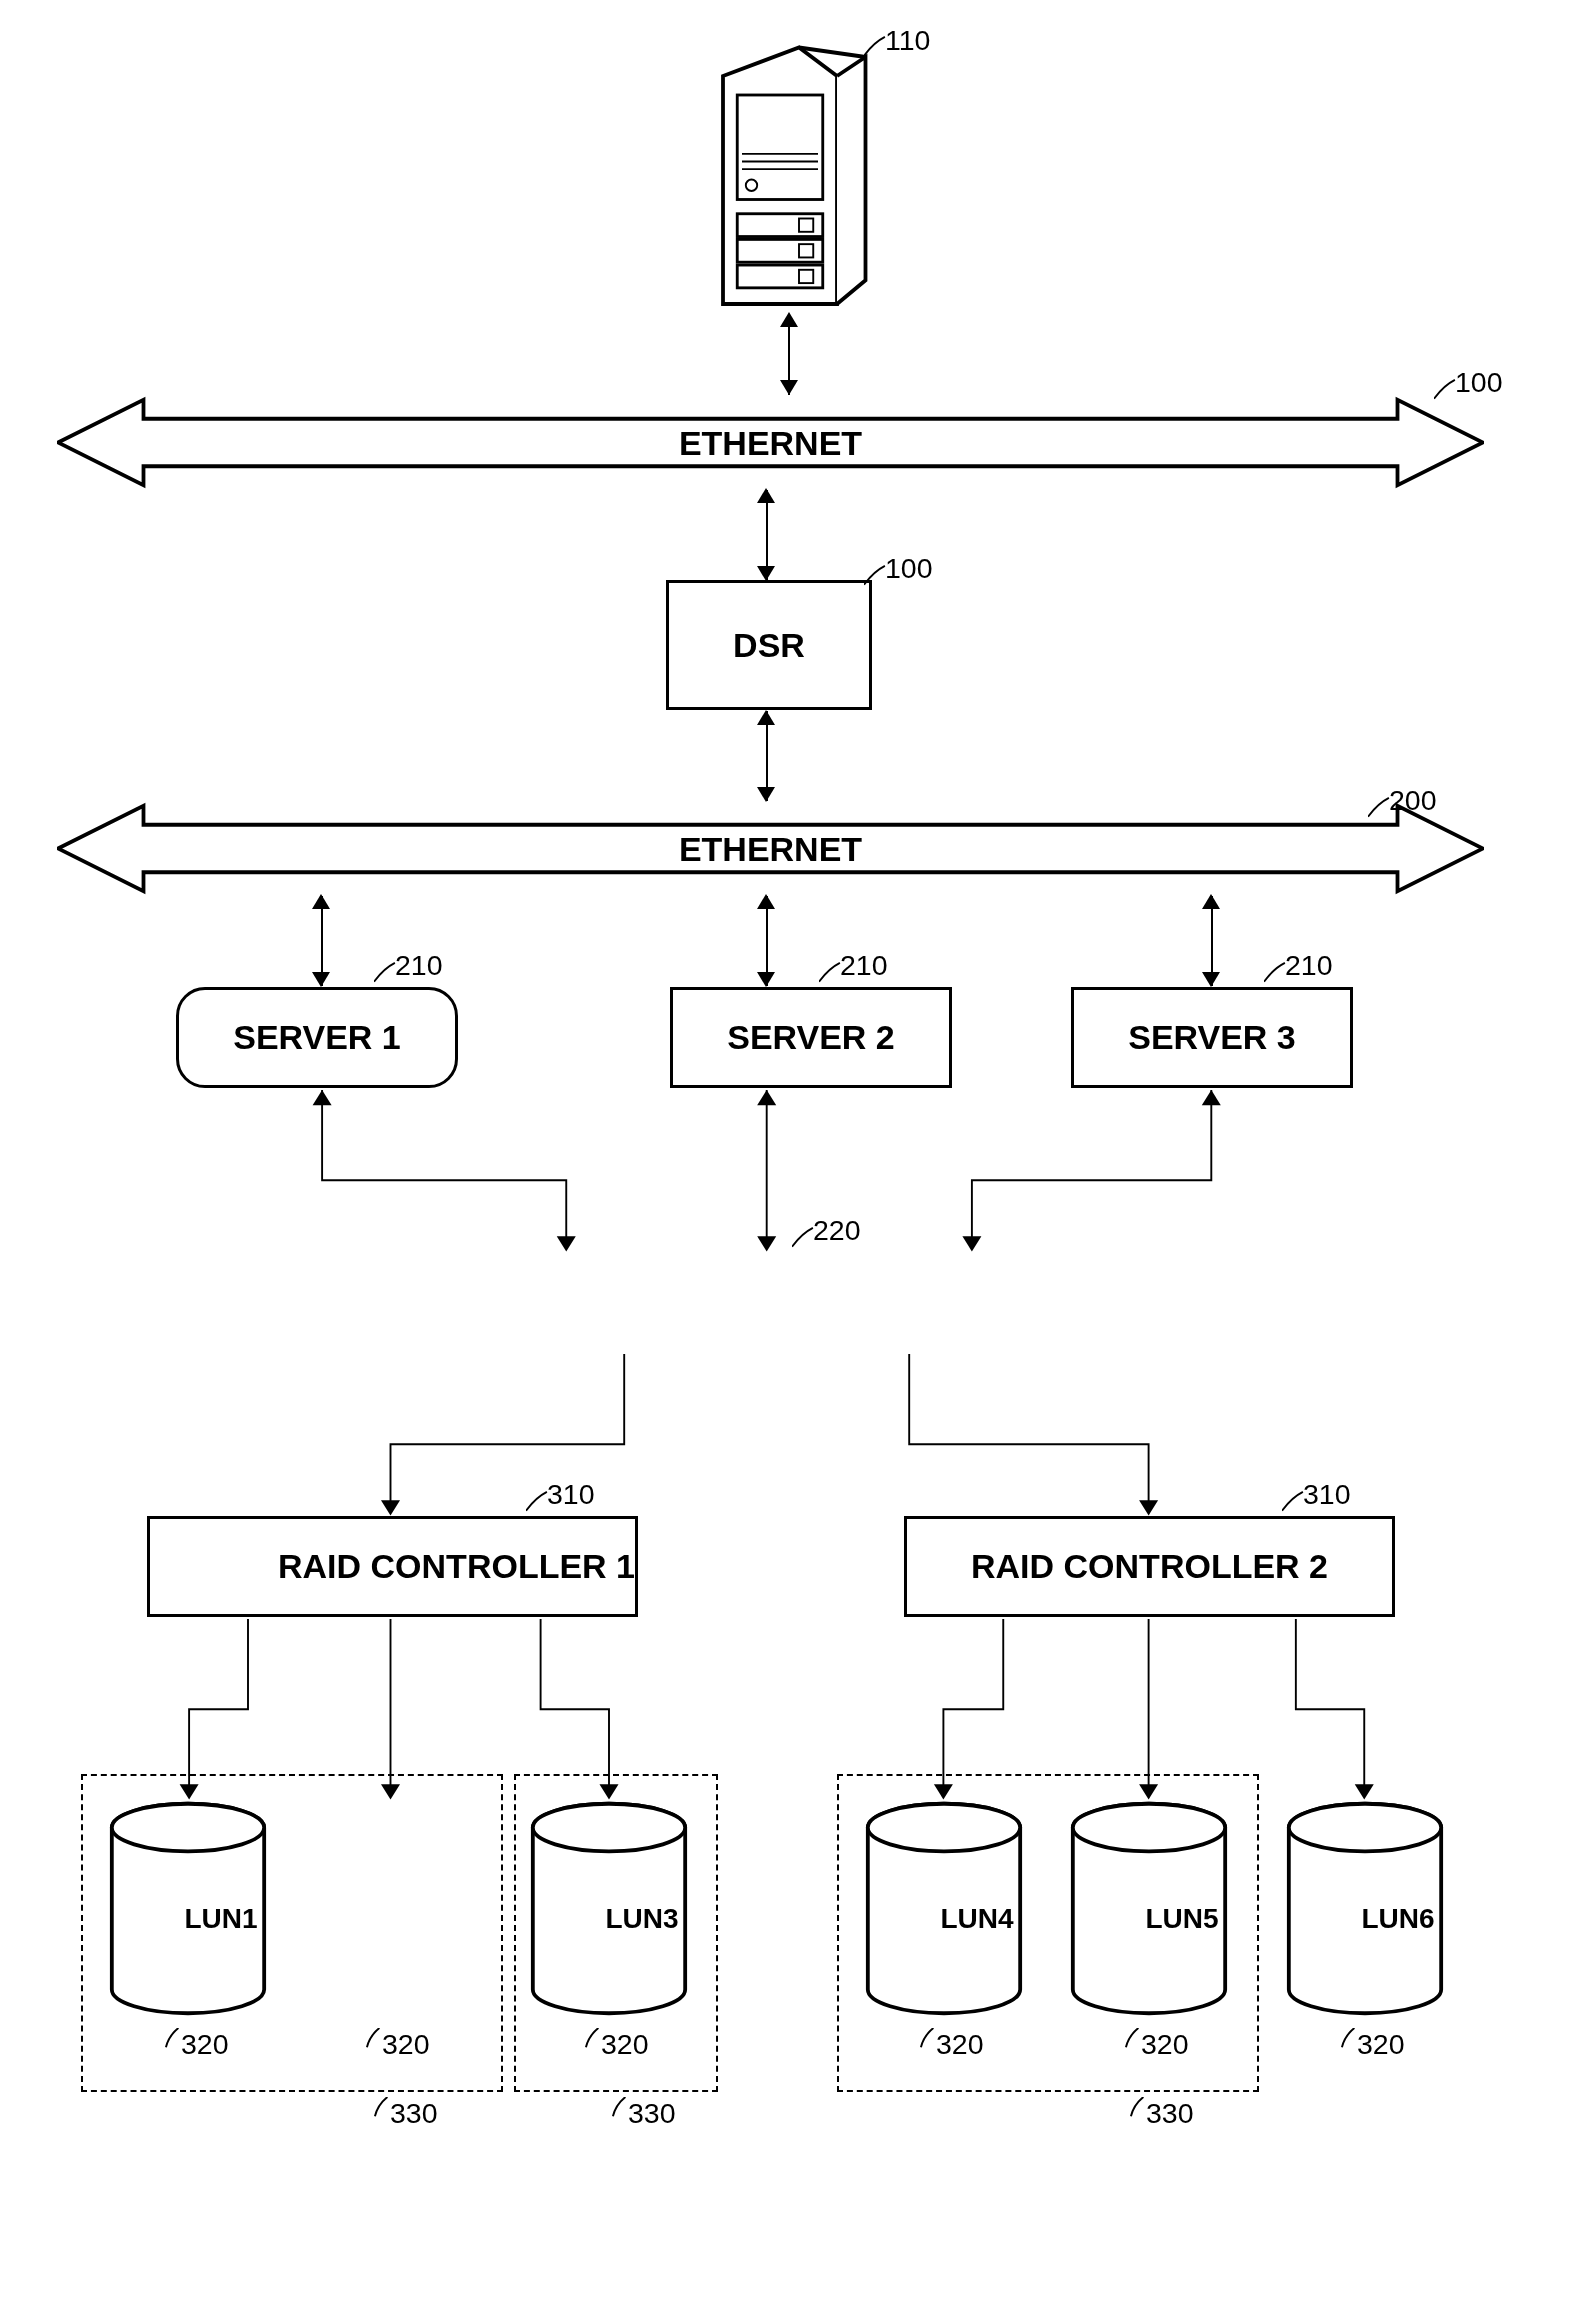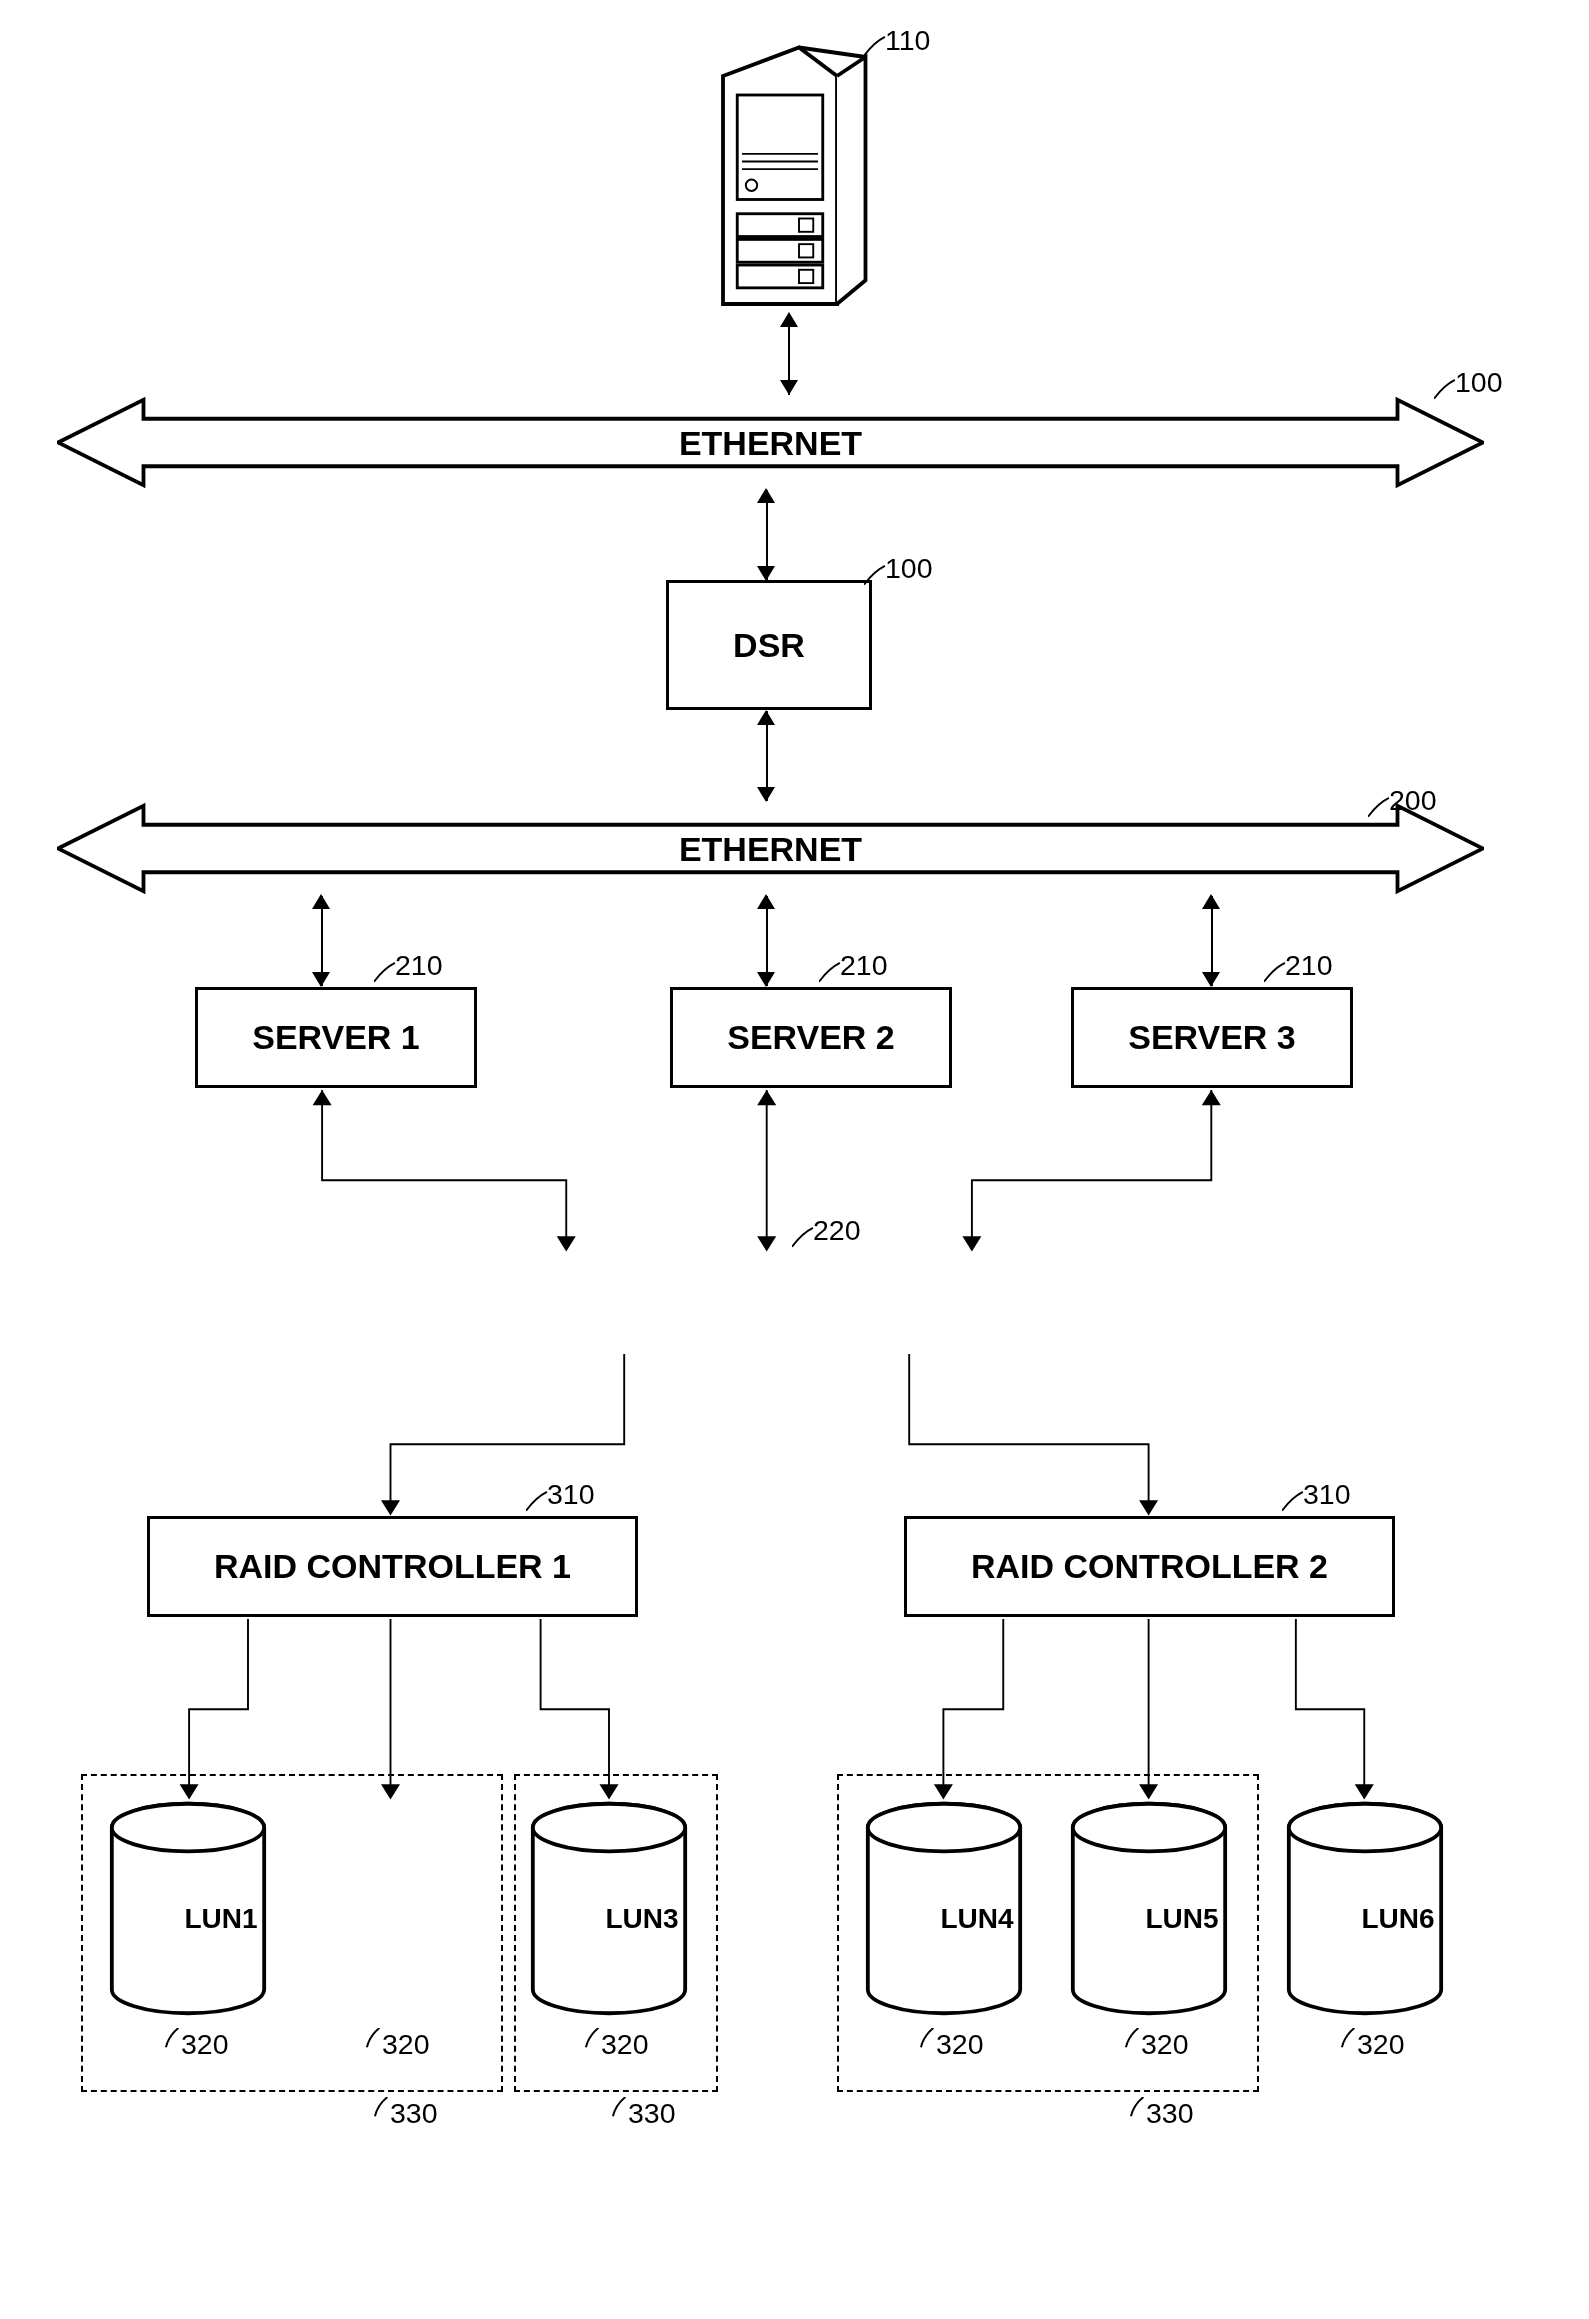--- a/index.html
+++ b/index.html
@@ -176,21 +176,21 @@
   <div class="arrowhead-down" style="left:293px; top:953px;"></div>
 
   <div class="arrow-v" style="left:747px; top:877px; height:90px;"></div>
   <div class="arrowhead-up" style="left:738px; top:875px;"></div>
   <div class="arrowhead-down" style="left:738px; top:953px;"></div>
 
   <div class="arrow-v" style="left:1192px; top:877px; height:90px;"></div>
   <div class="arrowhead-up" style="left:1183px; top:875px;"></div>
   <div class="arrowhead-down" style="left:1183px; top:953px;"></div>
 
-  <div class="box" style="left:176px; top:968px; width:276px; height:95px;">
+  <div class="box" style="left:157px; top:968px; width:276px; height:95px;border-radius:29px;">
     <span>SERVER 1</span>
   </div>
   <div class="ref-label" style="left:376px; top:930px;">
     <svg width="28.5" height="28.5" style="position:absolute;left:-21px;top:9.5px;" viewBox="0 0 30 30">
         <path d="M 0 24 Q 10 10 22 4" fill="none" stroke="black" stroke-width="2"></path>
       </svg>
     <span>210</span>
   </div>
 
   <div class="box" style="left:607px; top:968px; width:276px; height:95px;margin-left:44px;">
@@ -235,21 +235,21 @@
   </div>
 
   <svg style="position:absolute; left:0; top:1335px; width:1522px; height:171px;" viewBox="0 0 1600 180" width="1522" height="171">
     <path d="M 636 0 L 636 95 L 390 95 L 390 165" fill="none" stroke="black" stroke-width="2"></path>
     <polygon points="390,170 380,154 400,154" fill="black"></polygon>
 
     <path d="M 936 0 L 936 95 L 1188 95 L 1188 165" fill="none" stroke="black" stroke-width="2"></path>
     <polygon points="1188,170 1178,154 1198,154" fill="black"></polygon>
   </svg>
 
-  <div class="box" style="left:128px; top:1497px; width:485px; height:95px;">
+  <div class="box" style="left:128px; top:1497px; width:485px; height:95px;justify-content:flex-end;">
     <span>RAID CONTROLLER 1</span>
   </div>
   <div class="ref-label" style="left:528px; top:1459px;">
     <svg width="28.5" height="28.5" style="position:absolute;left:-21px;top:9.5px;" viewBox="0 0 30 30">
         <path d="M 0 24 Q 10 10 22 4" fill="none" stroke="black" stroke-width="2"></path>
       </svg>
     <span>310</span>
   </div>
 
   <div class="box" style="left:885px; top:1497px; width:485px; height:95px;">

